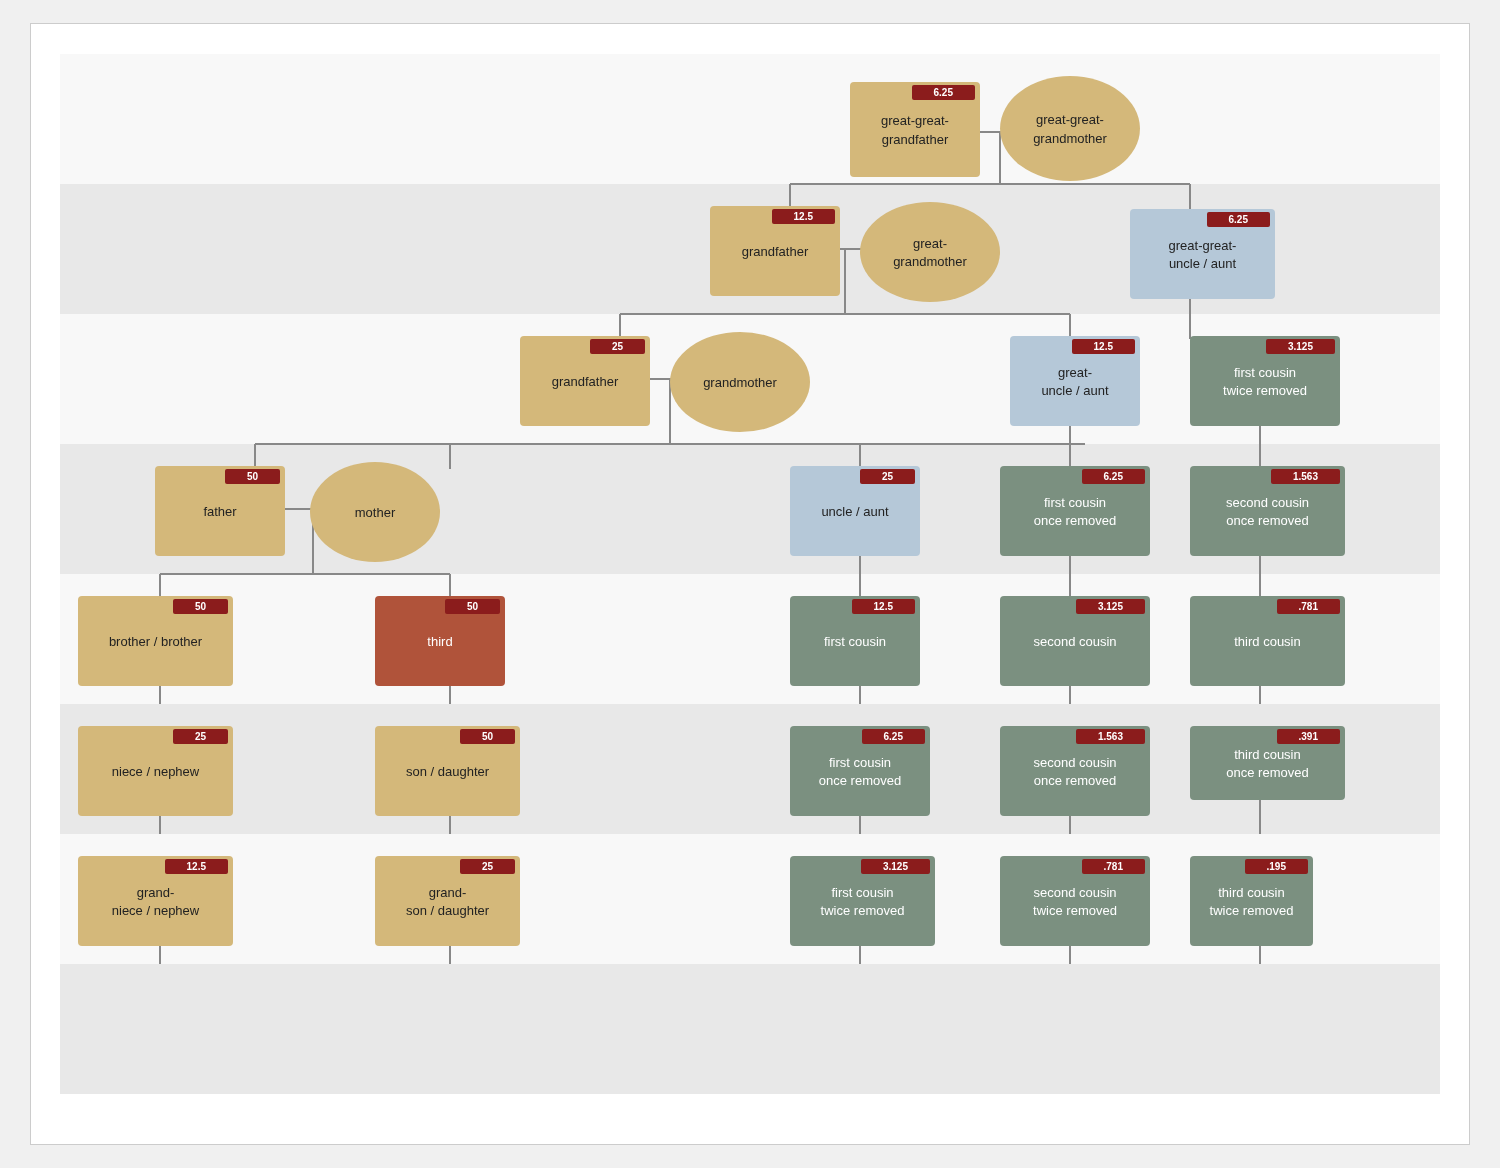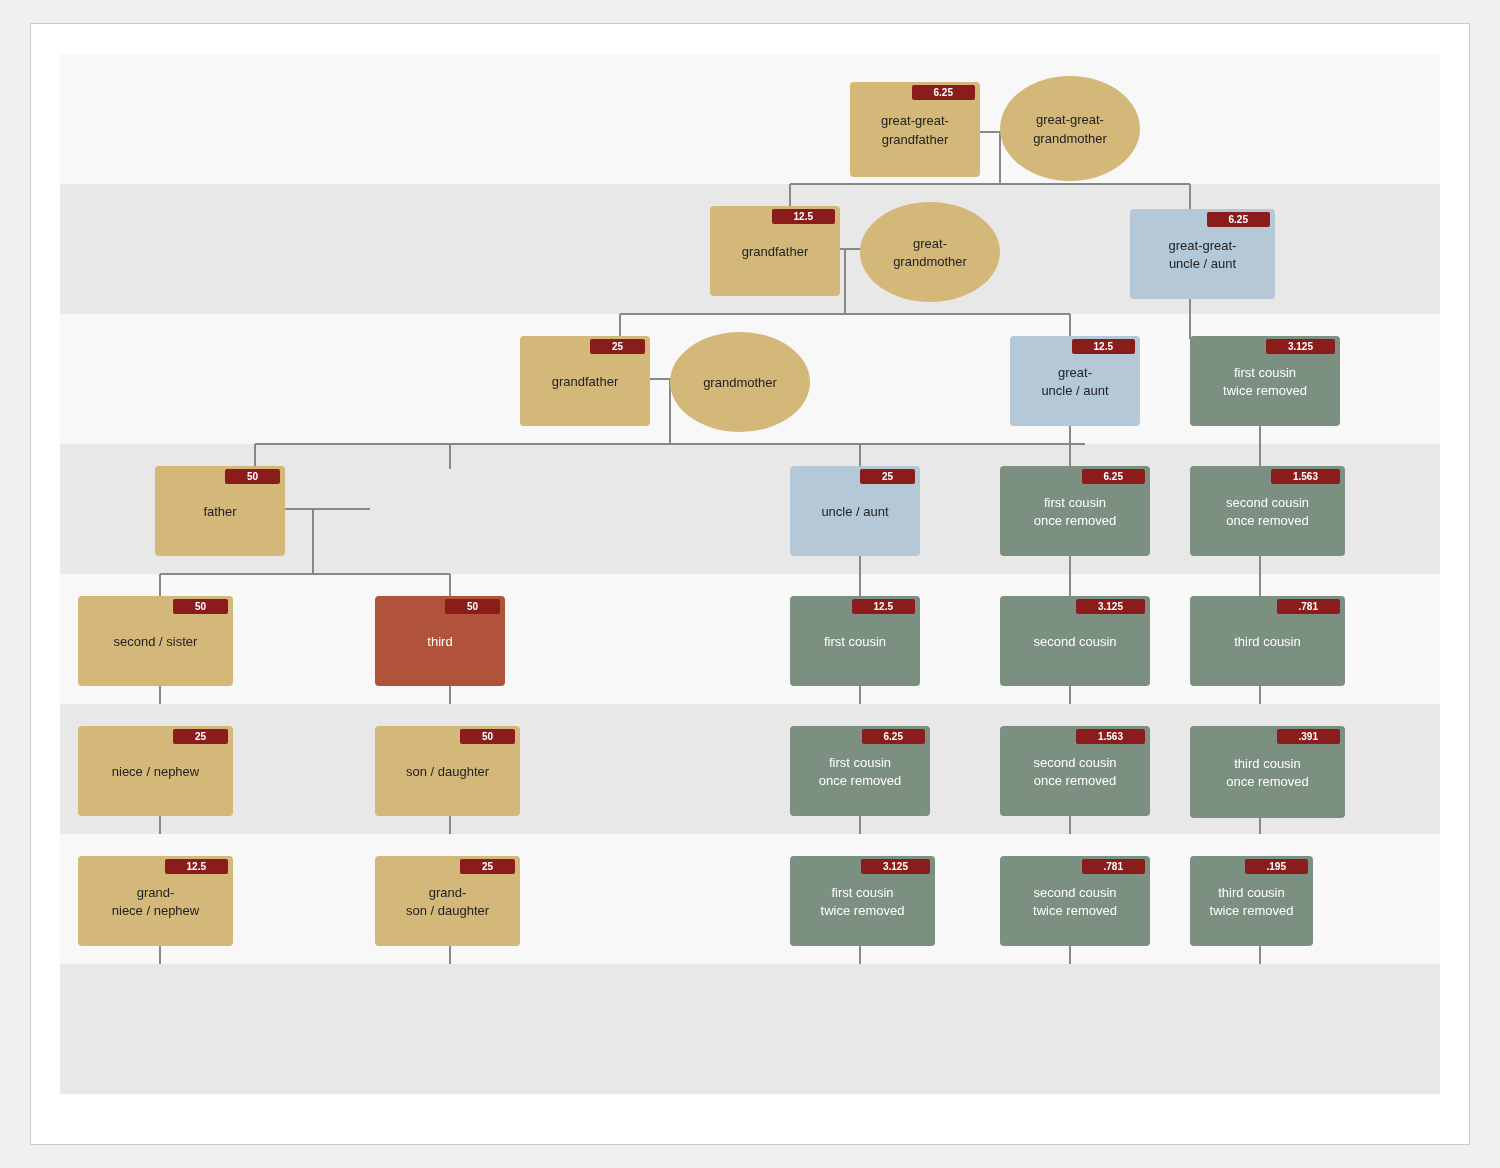--- a/index.html
+++ b/index.html
@@ -205,39 +205,42 @@
     <div class="node-box green-rect" style="left:1130px;top:282px;width:150px;height:90px;">
       <span class="node-badge">3.125</span>
       <span>first cousin<br>twice removed</span>
     </div>
 
     <div class="node-box tan-rect" style="left:95px;top:412px;width:130px;height:90px;">
       <span class="node-badge">50</span>
       <span>father</span>
     </div>
 
+    <div class="node-box tan-oval" style="left:250px;top:408px;width:130px;height:100px;">
+      <span>mother</span>
+    </div>
 
     <div class="node-box blue-rect" style="left:730px;top:412px;width:130px;height:90px;">
       <span class="node-badge">25</span>
       <span>uncle / aunt</span>
     </div>
 
     <div class="node-box green-rect" style="left:940px;top:412px;width:150px;height:90px;">
       <span class="node-badge">6.25</span>
       <span>first cousin<br>once removed</span>
     </div>
 
     <div class="node-box green-rect" style="left:1130px;top:412px;width:155px;height:90px;">
       <span class="node-badge">1.563</span>
       <span>second cousin<br>once removed</span>
     </div>
 
     <div class="node-box tan-rect" style="left:18px;top:542px;width:155px;height:90px;">
       <span class="node-badge">50</span>
-      <span>second / sister</span>
+      <span>brother / brother</span>
     </div>
 
     <div class="node-box rust-rect" style="left:315px;top:542px;width:130px;height:90px;">
       <span class="node-badge">50</span>
       <span>third</span>
     </div>
 
     <div class="node-box green-rect" style="left:730px;top:542px;width:130px;height:90px;">
       <span class="node-badge">12.5</span>
       <span>first cousin</span>
@@ -266,21 +269,21 @@
     <div class="node-box green-rect" style="left:730px;top:672px;width:140px;height:90px;">
       <span class="node-badge">6.25</span>
       <span>first cousin<br>once removed</span>
     </div>
 
     <div class="node-box green-rect" style="left:940px;top:672px;width:150px;height:90px;">
       <span class="node-badge">1.563</span>
       <span>second cousin<br>once removed</span>
     </div>
 
-    <div class="node-box green-rect" style="left:1130px;top:672px;width:155px;height:92px;">
+    <div class="node-box green-rect" style="left:1130px;top:672px;width:155px;height:74px;">
       <span class="node-badge">.391</span>
       <span>third cousin<br>once removed</span>
     </div>
 
     <div class="node-box tan-rect" style="left:18px;top:802px;width:155px;height:90px;">
       <span class="node-badge">12.5</span>
       <span>grand-<br>niece / nephew</span>
     </div>
 
     <div class="node-box tan-rect" style="left:315px;top:802px;width:145px;height:90px;">

